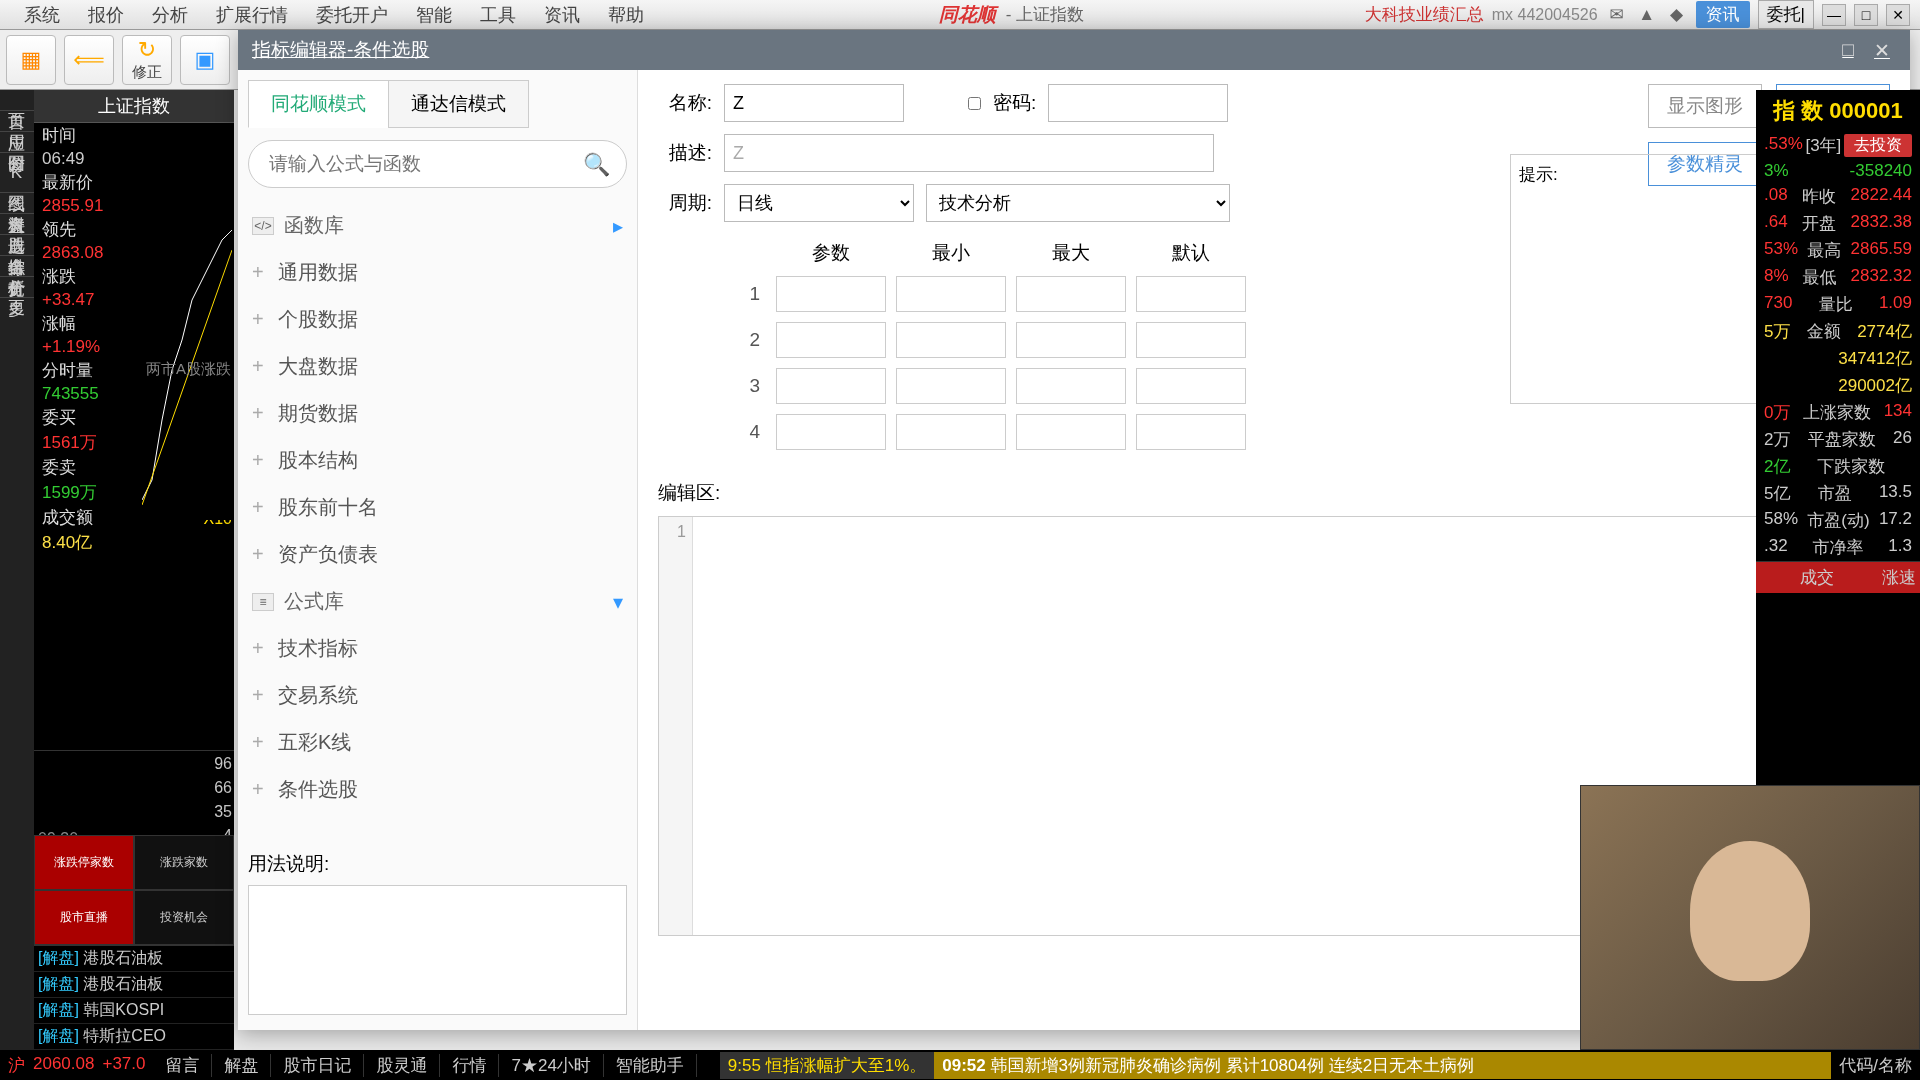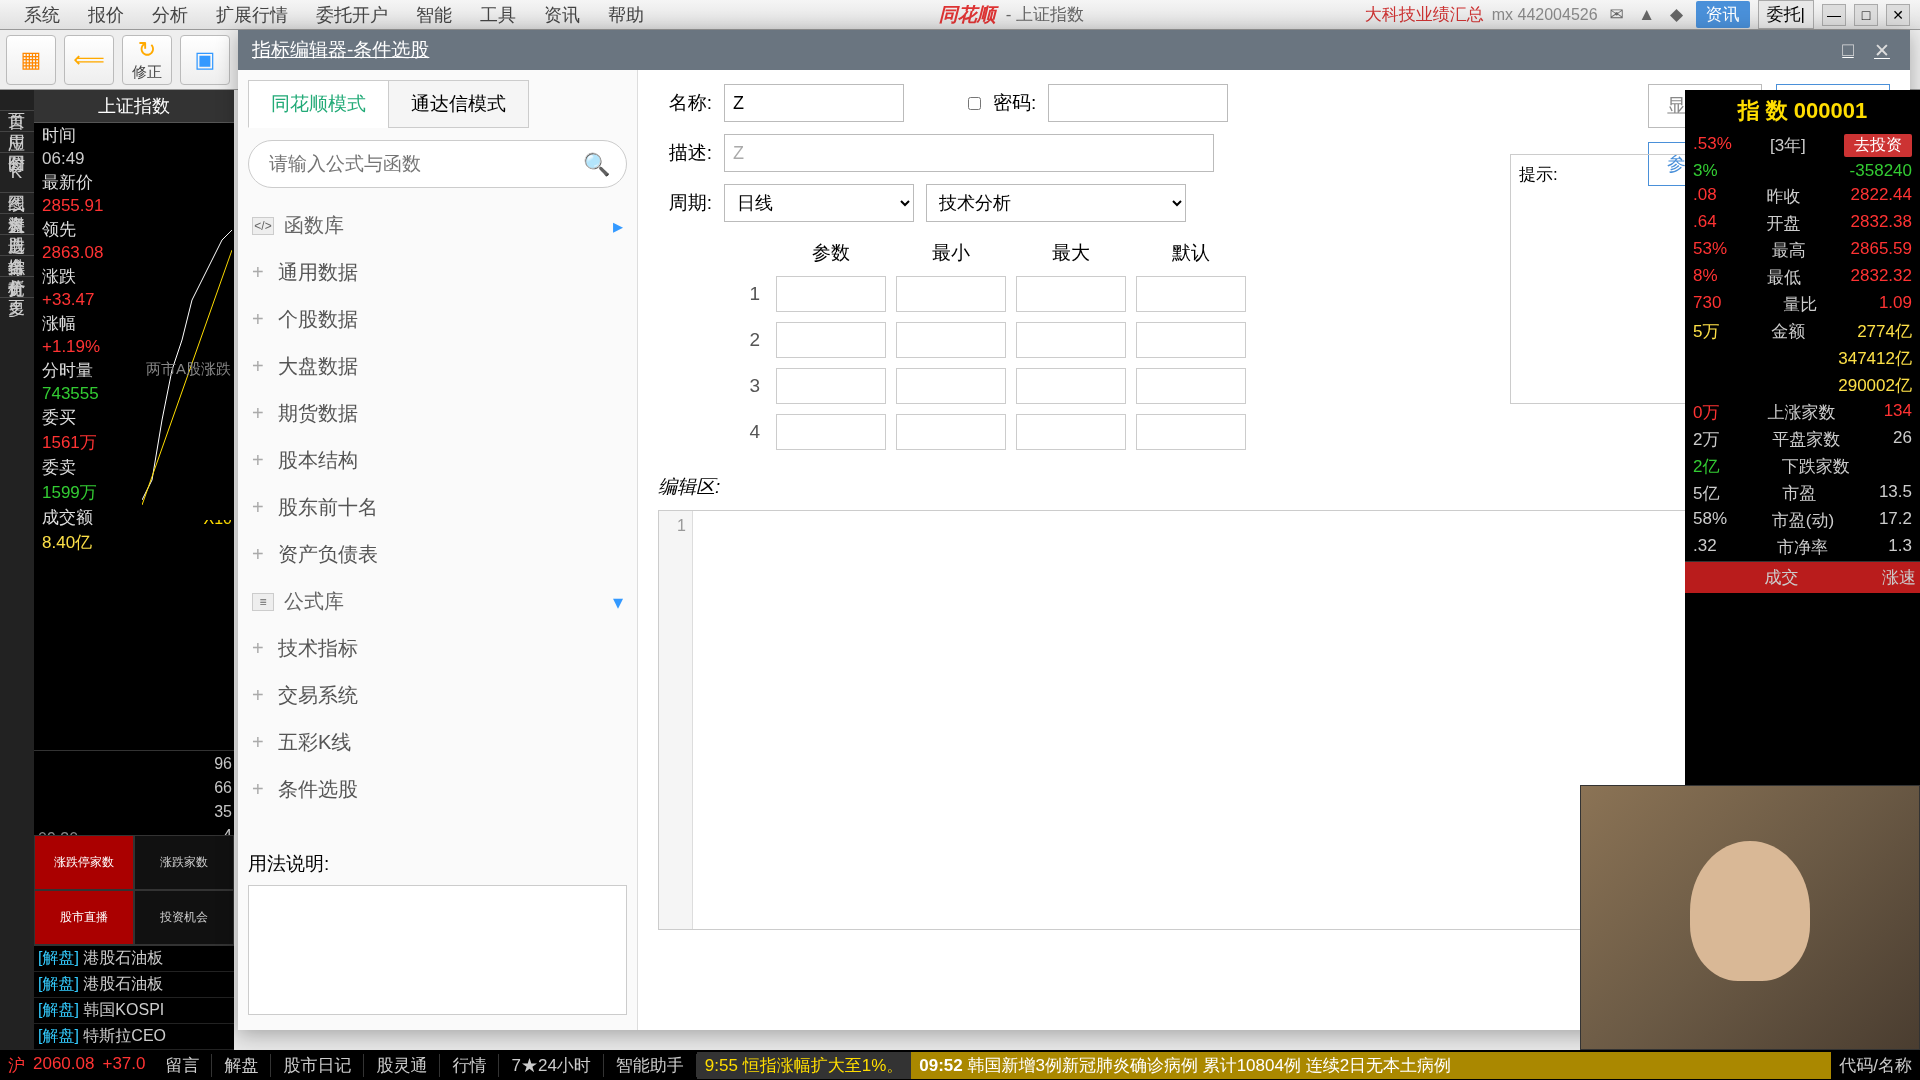--- a/index.html
+++ b/index.html
@@ -79,43 +79,43 @@
 .btn-gray { border:1px solid #bbb; color:#888; background:#fff; padding:8px 18px; font-size:19px; }
 .btn-primary { background:#4a90d9; color:#fff; border:none; padding:10px 34px; font-size:19px; cursor:pointer; }
 .param-table { margin-left:66px; }
 .param-table th { font-weight:normal; font-size:19px; padding:4px 22px; }
 .param-table td { padding:4px; }
 .param-table td.num { text-align:right; padding-right:10px; font-size:19px; color:#555; }
 .param-table input { width:110px; height:36px; border:1px solid #ccc; }
 .hint-box { position:absolute; right:20px; top:84px; width:380px; height:250px; border:1px solid #ccc; padding:8px; font-size:17px; }
 .action-btns { position:absolute; right:20px; top:14px; display:flex; flex-direction:column; gap:14px; }
 .action-btns .row { display:flex; gap:14px; }
-.edit-label { font-size:19px; margin-top:18px;font-style:italic; }
+.edit-label { font-size:19px; margin-top:24px; }
 .test-btn { position:absolute; right:20px; top:500px; background:#4a90d9; color:#fff; border:none; padding:6px 16px; font-size:18px; }
 .code-editor { border:1px solid #ccc; height:420px; margin-top:10px; display:flex; }
 .code-editor .gutter { width:34px; background:#f5f5f5; border-right:1px solid #ddd; text-align:right; padding:6px 6px 0 0; color:#999; font-size:16px; }
 .code-editor .code-body { flex:1; }
 .dlg-footer { position:absolute; bottom:14px; right:20px; display:flex; gap:16px; }
 .dlg-footer .btn-cancel { border:1px solid #ccc; background:#fff; padding:10px 34px; }
 .restore-btn { position:absolute; right:30px; top:78px; background:#fff; border:1px solid #ccc; padding:6px 14px; font-size:18px; color:#666; border-radius:3px; }
 
 
-.right-panel { position:absolute; right:0; top:90px; width:235px; bottom:30px; background:#000; color:#ccc; font-size:17px; }
+.right-panel { position:absolute; right:0; top:90px; width:164px; bottom:30px; background:#000; color:#ccc; font-size:17px; }
 .right-panel .hdr { display:flex; justify-content:center; align-items:center; gap:6px; padding:6px; font-size:22px; }
 .right-panel .hdr .t1 { color:#fd0; font-weight:bold; }
 .right-panel .hdr .t2 { color:#fd0; font-weight:bold; }
 .right-panel .rrow { display:flex; justify-content:space-between; padding:2px 8px; }
 .right-panel .pill { background:#c33; color:#fff; padding:1px 10px; border-radius:2px; font-size:16px; }
 .right-panel .tabs2 { display:flex; border-top:1px solid #333; }
 .right-panel .tabs2 .tt { flex:1; text-align:right; padding:4px; background:#b91c1c; }
 
 
 .bottom-bar { position:absolute; bottom:0; left:0; right:0; height:30px; background:#000; display:flex; align-items:center; }
 .bottom-bar .seg { color:#ccc; padding:0 12px; font-size:17px; border-right:1px solid #333; }
-.bottom-bar .scroll1 { background:#333; color:#fd0; padding:2px 8px; font-size:17px; }
+.bottom-bar .scroll1 { background:#333; color:#fd0; padding:2px 8px; font-size:17px;margin-left:23px; }
 .bottom-bar .scroll2 { background:#a80; color:#fff; padding:2px 8px; font-size:17px; flex:1; white-space:nowrap; overflow:hidden; }
 .bottom-index { color:#f33; padding:0 8px; font-size:17px; display:flex; gap:8px; }
 .bottom-right { color:#ccc; padding:0 8px; font-size:17px; }
 
 
 .webcam { position:absolute; right:0; bottom:30px; width:340px; height:265px; background:linear-gradient(135deg,#8b7355 0%,#6b5a45 50%,#4a3d30 100%); border:1px solid #333; }
 .webcam::after { content:""; position:absolute; left:50%; top:50%; width:120px; height:140px; background:#d9b896; border-radius:50% 50% 40% 40%; transform:translate(-50%,-55%); }
 
 
 .chart-stub svg { width:100%; height:100%; }
@@ -366,21 +366,21 @@
         <span>密码:</span>
         <input type="text" style="width: 180px;">
       </div>
       <div class="form-row">
         <span class="lbl">描述:</span>
         <input type="text" style="width: 490px; color: rgb(170, 170, 170);" value="Z">
       </div>
       <div class="form-row">
         <span class="lbl">周期:</span>
         <select style="width:190px"><option>日线</option></select>
-        <select style="width:260px"><option>技术分析</option></select>
+        <select style="width:304px"><option>技术分析</option></select>
       </div>
 
       <div class="action-btns">
         <div class="row">
           <button class="btn-gray">显示图形</button>
           <button class="btn-outline">选股平台</button>
         </div>
         <div class="row">
           <button class="btn-outline">参数精灵</button>
           <button class="btn-outline">用法备注</button>

